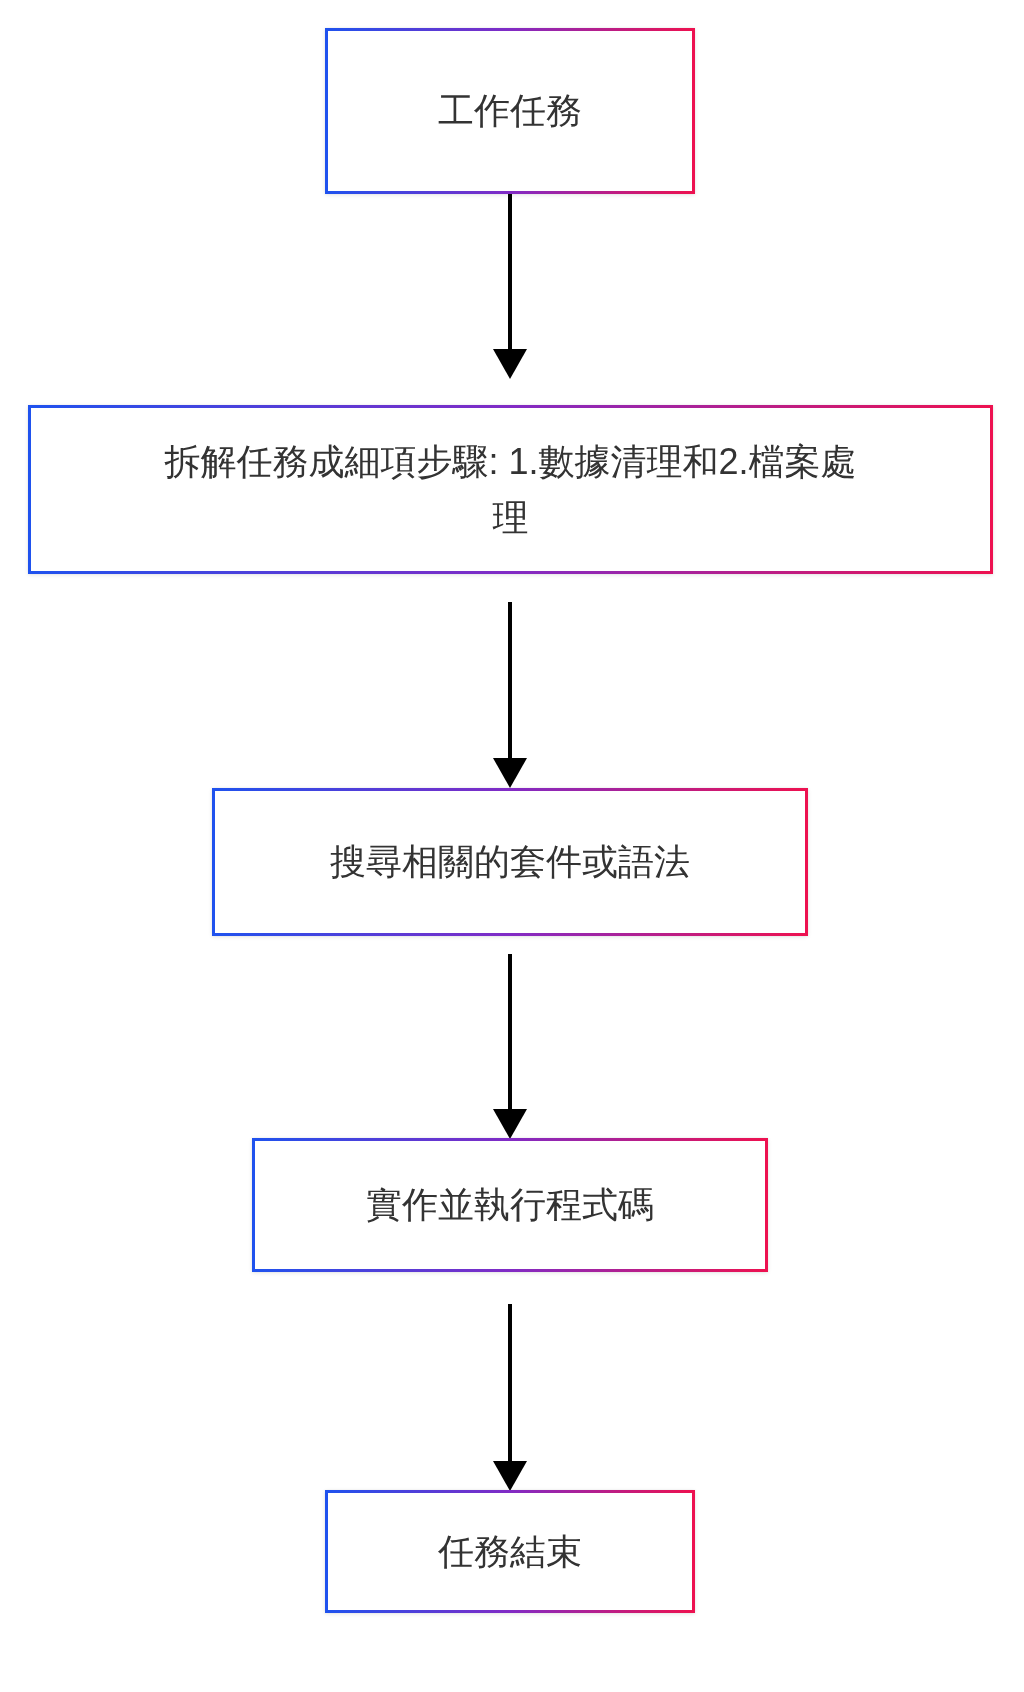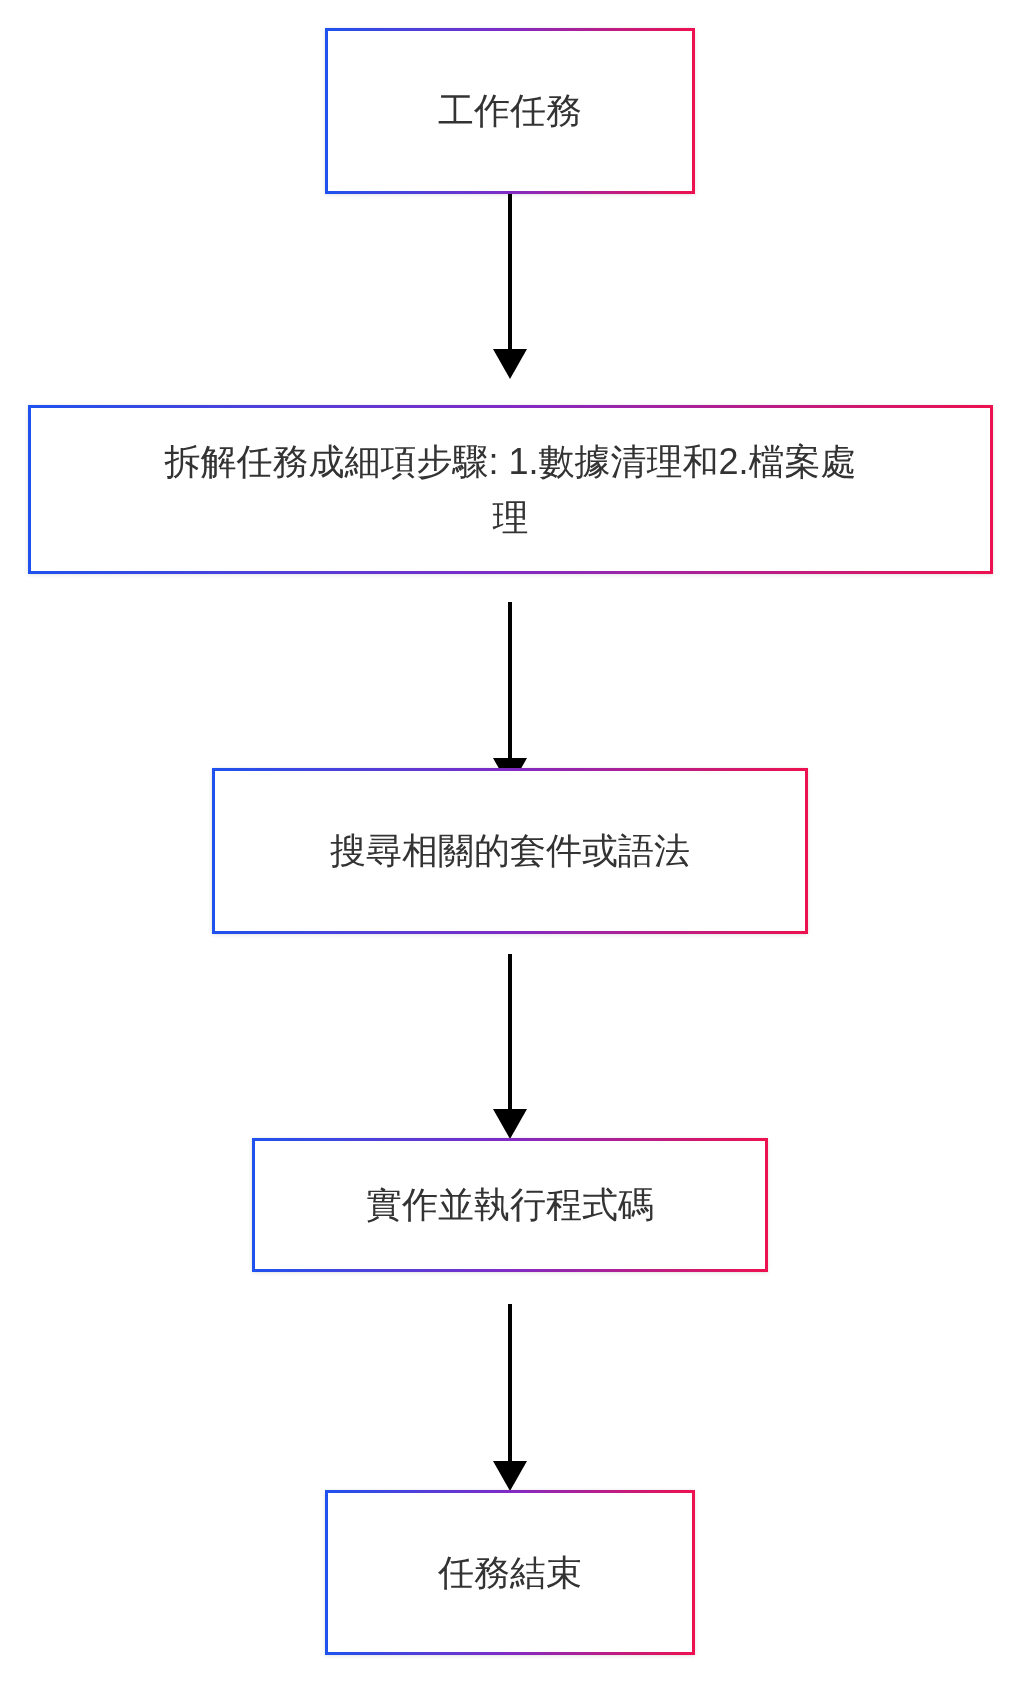--- a/index.html
+++ b/index.html
@@ -37,23 +37,23 @@
   .node .label {
     color: var(--text-color);
     font-size: 36px;
     line-height: 56px;
     word-break: break-all;
     overflow-wrap: anywhere;
   }
   .node-1 { left: 325px; top: 28px;   width: 370px; height: 166px; }
   .node-2 { left: 28px;  top: 378px;  width: 965px; height: 169px; margin-top: 27px; }
   .node-2 .label { max-width: 720px; }
-  .node-3 { left: 212px; top: 768px;  width: 596px; height: 166px; }
+  .node-3 { left: 212px; top: 788px;  width: 596px; height: 148px; }
   .node-4 { left: 252px; top: 1138px; width: 516px; height: 134px; }
-  .node-5 { left: 325px; top: 1490px; width: 370px; height: 165px; }
+  .node-5 { left: 325px; top: 1490px; width: 370px; height: 123px; }
 
   .arrow {
     position: absolute;
     left: 493px;
     width: 34px;
     display: flex;
     flex-direction: column;
     align-items: center;
   }
   .arrow .shaft {

